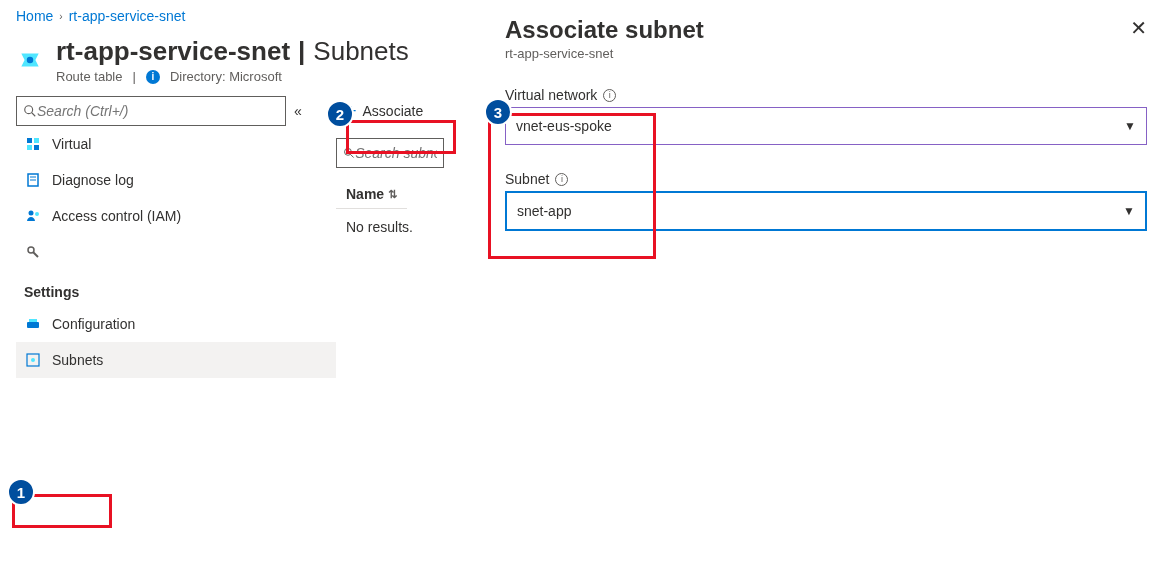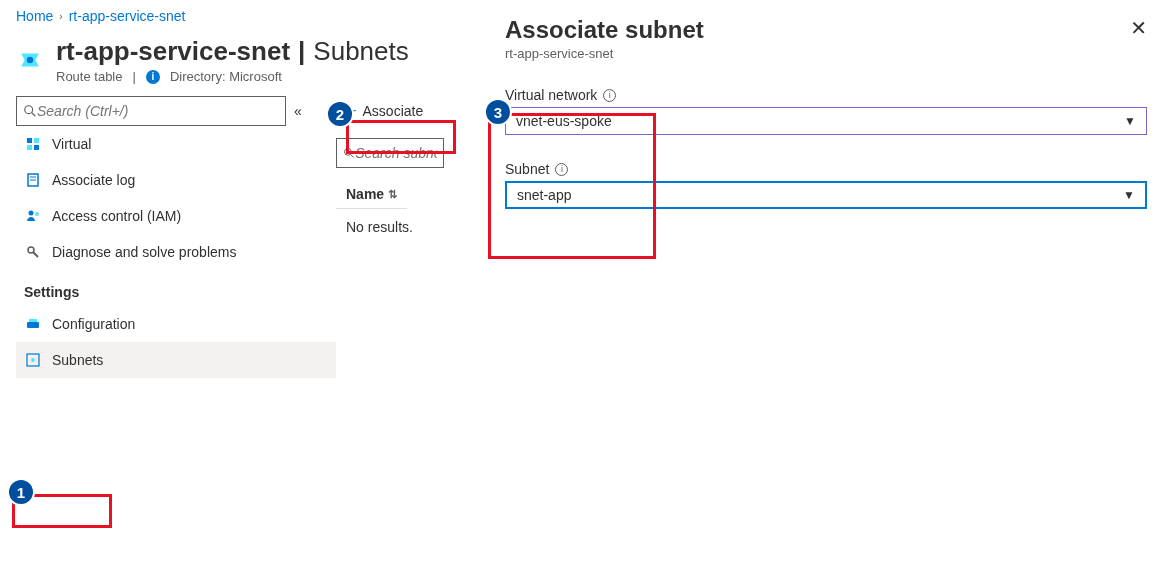--- a/index.html
+++ b/index.html
@@ -47,21 +47,21 @@
   
   .panel { position: absolute; right: 0; top: 0; width: 690px; height: 100%; background: #fff; padding: 16px 24px; }
   .panel-head { display: flex; justify-content: space-between; align-items: flex-start; }
   .panel-title { font-size: 24px; font-weight: 600; text-align: center; }
   .panel-sub { font-size: 13px; color: #605e5c; margin-top: 2px; }
   .close-x { font-size: 20px; color: #323130; cursor: pointer; }
 
   .field { margin-top: 26px; }
   .field-label { display: flex; align-items: center; gap: 6px; font-size: 14px; margin-bottom: 4px; }
   .info-outline { width: 13px; height: 13px; border: 1px solid #605e5c; border-radius: 50%; font-size: 9px; display: inline-flex; align-items: center; justify-content: center; color: #605e5c; }
-  .dropdown { display: flex; align-items: center; justify-content: space-between; height: 28px; padding: 8px 10px; border: 1px solid #605e5c; cursor: pointer; }
+  .dropdown { display: flex; align-items: center; justify-content: space-between; height: 28px; padding: 18px 10px; border: 1px solid #605e5c; cursor: pointer; }
   .dropdown.purple { border: 1px solid #8661c5; }
   .dropdown.blue { border: 2px solid #0078d4; }
   .chev { font-size: 12px; color: #323130; }
 
   
   .callout { position: absolute; width: 28px; height: 28px; border-radius: 50%; background: #004e9e; color: #fff; font-weight: 700; font-size: 15px; display: flex; align-items: center; justify-content: center; border: 2px solid #fff; z-index: 50; }
   .redbox { position: absolute; border: 3px solid #e81123; pointer-events: none; z-index: 40; }
 </style>
 </head>
 <body>
@@ -120,40 +120,39 @@
         <span>Virtual</span>
       </div>
       <div class="nav-item">
         <span class="nav-icon">
             <svg width="16" height="16" viewBox="0 0 16 16">
               <rect x="3" y="2" width="10" height="12" fill="none" stroke="#0078d4" stroke-width="1.5"></rect>
               <line x1="5" y1="5" x2="11" y2="5" stroke="#0078d4"></line>
               <line x1="5" y1="8" x2="11" y2="8" stroke="#0078d4"></line>
             </svg>
           </span>
-        <span>Associate log</span>
+        <span>Diagnose log</span>
       </div>
       <div class="nav-item">
         <span class="nav-icon">
             <svg width="16" height="16" viewBox="0 0 16 16">
               <circle cx="6" cy="5" r="2.5" fill="#0078d4"></circle>
               <path d="M2 13c0-2 2-4 4-4s4 2 4 4" fill="#0078d4"></path>
               <circle cx="12" cy="6" r="2" fill="#50e6ff"></circle>
             </svg>
           </span>
         <span>Access control (IAM)</span>
       </div>
       <div class="nav-item">
         <span class="nav-icon">
             <svg width="16" height="16" viewBox="0 0 16 16">
               <circle cx="6" cy="6" r="3" fill="none" stroke="#605e5c" stroke-width="1.5"></circle>
               <line x1="8" y1="8" x2="13" y2="13" stroke="#605e5c" stroke-width="2"></line>
             </svg>
           </span>
-        <span>Diagnose and solve problems</span>
       </div>
 
       <div class="nav-section-title">Settings</div>
 
       <div class="nav-item">
         <span class="nav-icon">
             <svg width="16" height="16" viewBox="0 0 16 16">
               <rect x="2" y="6" width="12" height="6" rx="1" fill="#0078d4"></rect>
               <rect x="4" y="3" width="8" height="3" fill="#50e6ff"></rect>
             </svg>

